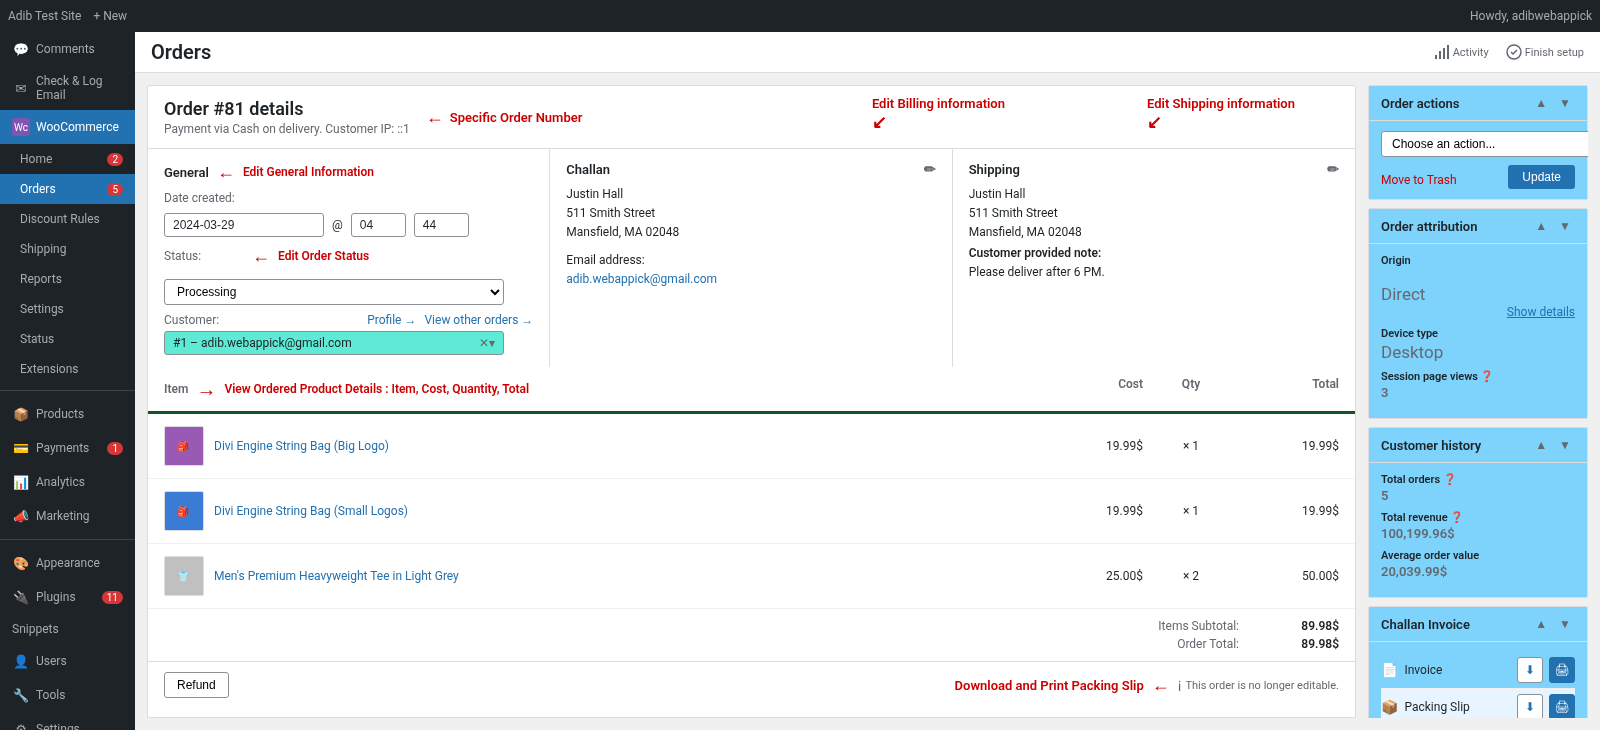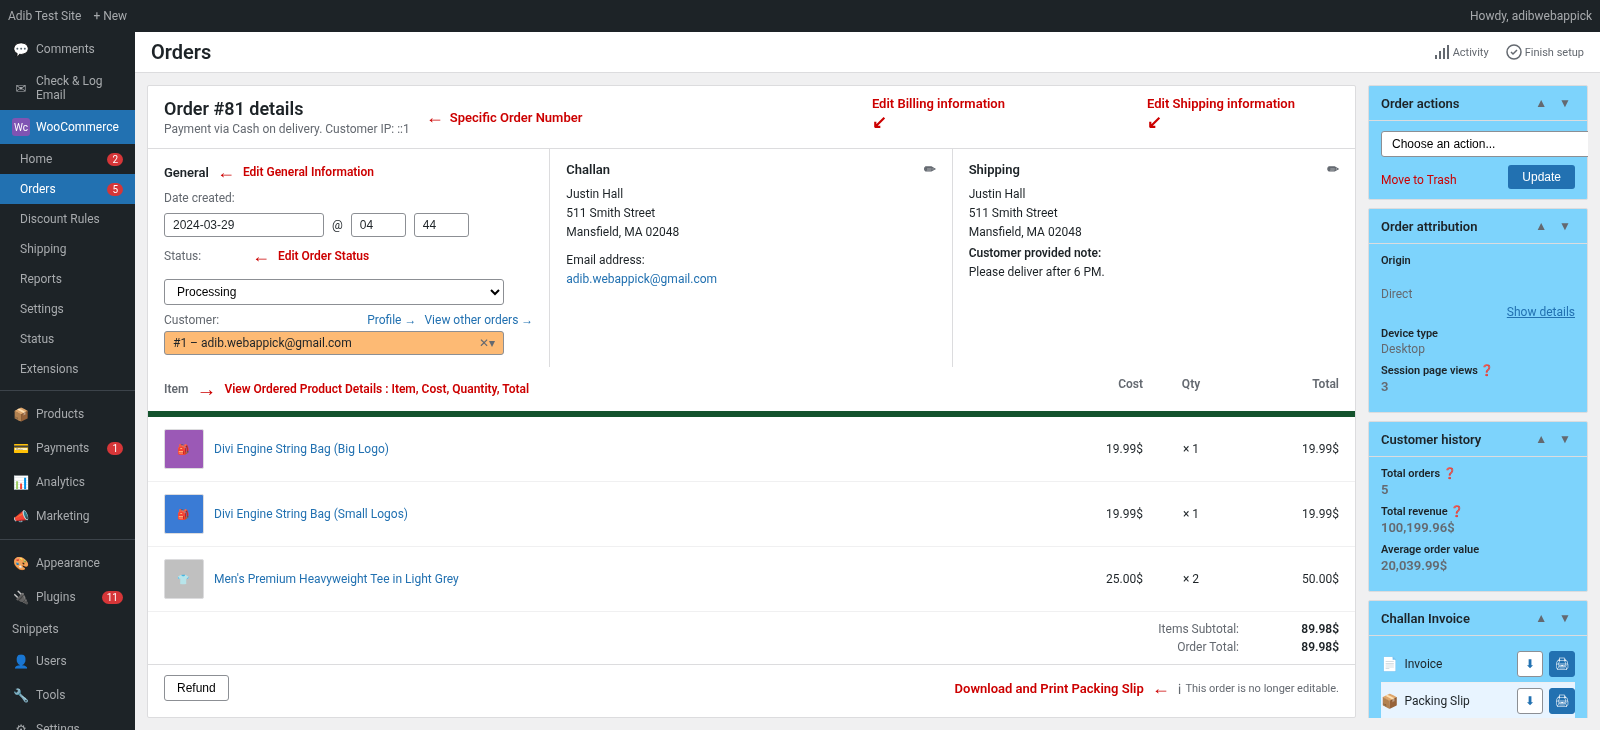--- a/index.html
+++ b/index.html
@@ -32,34 +32,34 @@
     
     .order-panel { flex: 1; background: #fff; border: 1px solid #dcdcde; border-radius: 2px; overflow-y: auto; }
     .order-title { font-size: 18px; font-weight: 600; }
     .order-subtitle { font-size: 12px; color: #646970; margin-top: 3px; }
     .field-row { display: flex; align-items: center; gap: 8px; margin-bottom: 8px; }
     .field-label { font-size: 12px; color: #646970; min-width: 80px; }
     .field-input { border: 1px solid #8c8f94; border-radius: 3px; padding: 4px 8px; font-size: 12px; color: #1d2327; background: #fff; }
     .field-input-small { width: 55px; }
     .field-input-wide { width: 180px; }
     .status-select { border: 1px solid #8c8f94; border-radius: 3px; padding: 4px 8px; font-size: 12px; background: #fff; width: 340px; }
-    .customer-select { border: 1px solid #8c8f94; border-radius: 3px; padding: 4px 8px; font-size: 12px; background: #fdba74; width: 340px; display: flex; align-items: center; justify-content: space-between; }
+    .customer-select { border: 1px solid #8c8f94; border-radius: 3px; padding: 4px 8px; font-size: 12px; background: #5eead4; width: 340px; display: flex; align-items: center; justify-content: space-between; }
 
     
     .three-col { display: grid; grid-template-columns: 1fr 1fr 1fr; gap: 0; }
     .col-section { padding: 12px 16px; border-right: 1px solid #dcdcde; }
     .col-section:last-child { border-right: none; }
     .col-title { font-weight: 600; font-size: 13px; margin-bottom: 8px; display: flex; align-items: center; justify-content: space-between; }
     .col-text { font-size: 12px; color: #1d2327; line-height: 1.6; }
     .col-text a { color: #2271b1; text-decoration: none; }
     .edit-icon { color: #646970; cursor: pointer; font-size: 14px; }
 
     
     .items-section { padding: 0; }
-    .items-header { display: grid; grid-template-columns: 1fr 120px 80px 100px; gap: 8px; padding: 10px 16px; border-bottom: 6px solid #14532d; font-size: 12px; font-weight: 600; color: #646970; }
+    .items-header { display: grid; grid-template-columns: 1fr 120px 80px 100px; gap: 8px; padding: 10px 16px; border-bottom: 3px solid #14532d; font-size: 12px; font-weight: 600; color: #646970; }
     .item-row { display: grid; grid-template-columns: 1fr 120px 80px 100px; gap: 8px; padding: 12px 16px; border-bottom: 1px solid #f0f0f1; align-items: center; }
     .item-thumb { width: 40px; height: 40px; border: 1px solid #dcdcde; border-radius: 2px; object-fit: cover; flex-shrink: 0; }
     .item-name-cell { display: flex; align-items: center; gap: 10px; }
     .item-name { color: #2271b1; text-decoration: none; font-size: 12px; }
     .item-cost { font-size: 12px; text-align: right; }
     .item-qty { font-size: 12px; text-align: center; }
     .item-total { font-size: 12px; text-align: right; }
 
     
     .totals-section { padding: 10px 16px; display: flex; flex-direction: column; align-items: flex-end; gap: 4px; }
@@ -78,21 +78,21 @@
     .panel-header { padding: 8px 12px; border-bottom: 1px solid #dcdcde; display: flex; align-items: center; justify-content: space-between; font-weight: 600; font-size: 13px; }
     .panel-header-actions { display: flex; gap: 4px; }
     .panel-header-btn { background: none; border: none; cursor: pointer; color: #646970; font-size: 12px; padding: 2px 4px; }
     .panel-body { padding: 10px 12px; }
     .action-select-row { display: flex; gap: 4px; align-items: center; }
     .action-select { flex: 1; border: 1px solid #8c8f94; border-radius: 3px; padding: 4px 6px; font-size: 12px; background: #fff; }
     .trash-link { color: #cc0000; font-size: 12px; cursor: pointer; text-decoration: none; display: inline-block; margin-top: 6px; }
     .update-btn { background: #2271b1; color: #fff; border: none; border-radius: 3px; padding: 5px 14px; font-size: 12px; cursor: pointer; float: right; }
     .panel-row { margin-bottom: 8px; }
     .panel-row-label { font-size: 11px; font-weight: 600; color: #1d2327; margin-bottom: 2px; }
-    .panel-row-value { font-size: 12px; color: #646970; }
+    .panel-row-value { font-size: 17px; color: #646970; }
     .panel-row-link { color: #2271b1; font-size: 12px; cursor: pointer; margin-top: 36px; }
     .num-value { font-size: 13px; font-weight: 600; }
 
     
     .invoice-row { display: flex; align-items: center; gap: 6px; padding: 5px 0; border-bottom: 1px solid #f0f0f1; }
     .invoice-row:last-child { border-bottom: none; }
     .invoice-name { flex: 1; font-size: 12px; }
     .invoice-icon-btn { border: 1px solid #8c8f94; background: #fff; border-radius: 3px; width: 26px; height: 26px; display: flex; align-items: center; justify-content: center; cursor: pointer; font-size: 12px; color: #2271b1; }
     .invoice-icon-btn.blue { background: #2271b1; color: #fff; border-color: #2271b1; }
 

